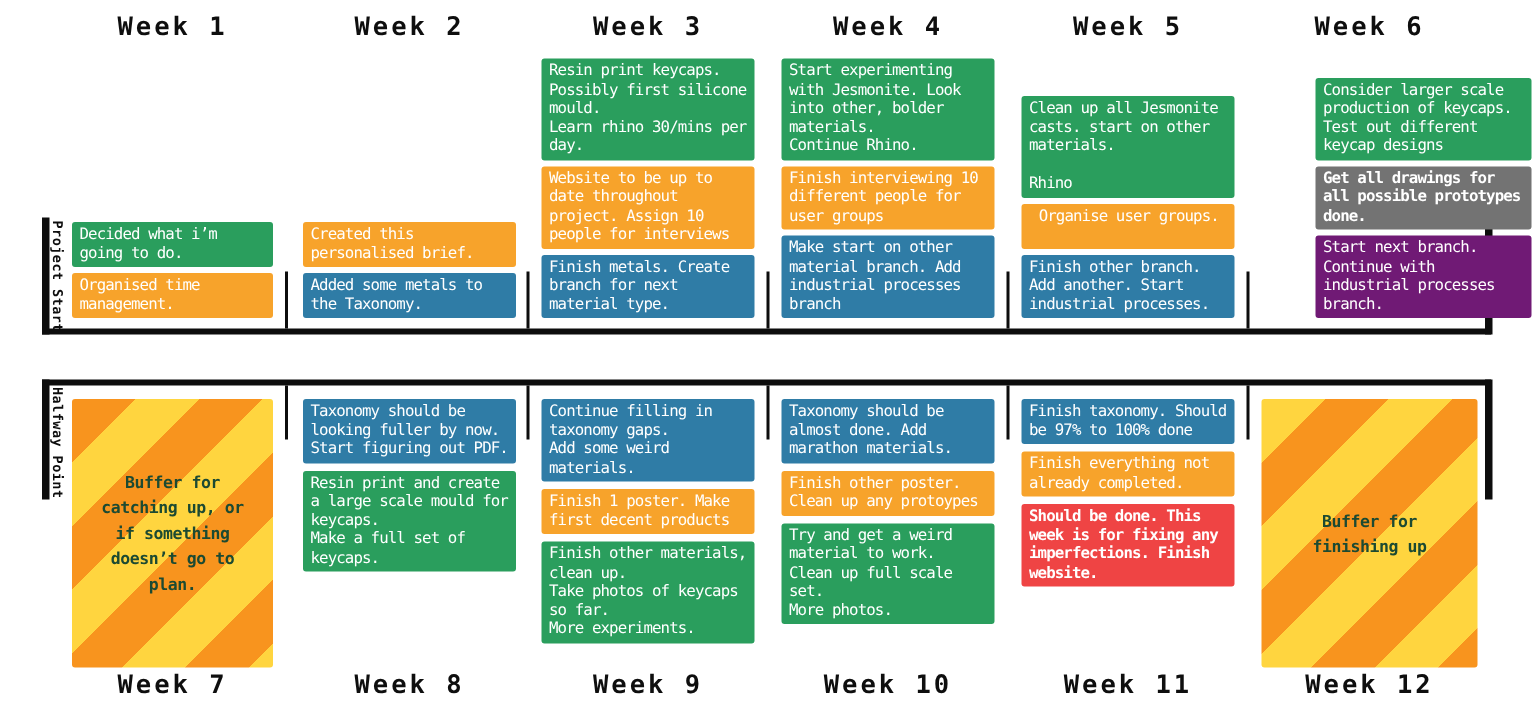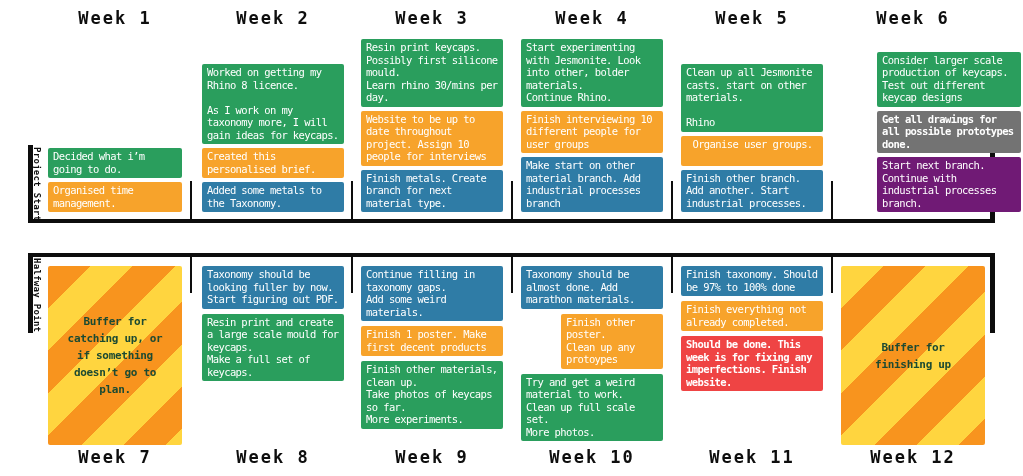--- a/index.html
+++ b/index.html
@@ -62,26 +62,20 @@
   <div id="weeks-root">
       <div class="week-label" style="left: 115px; top: 8px;">Week 1</div>
       <div class="col top" style="left: 48px; width: 134px; top: 36px; height: 176px;">
         <div class="note" style="background: rgb(42, 158, 93);">Decided what i’m
 going to do.</div>
         <div class="note" style="background: rgb(247, 163, 43);">Organised time
 management.</div>
       </div>
       <div class="week-label" style="left: 273px; top: 8px;">Week 2</div>
       <div class="col top" style="left: 202px; width: 142px; top: 36px; height: 176px;">
-        <div class="note" style="background: rgb(42, 158, 93);">Worked on getting my
-Rhino 8 licence.
-
-As I work on my
-taxonomy more, I will
-gain ideas for keycaps.</div>
         <div class="note" style="background: rgb(247, 163, 43);">Created this
 personalised brief.</div>
         <div class="note" style="background: rgb(47, 124, 166);">Added some metals to
 the Taxonomy.</div>
       </div>
       <div class="week-label" style="left: 432px; top: 8px;">Week 3</div>
       <div class="col top" style="left: 361px; width: 142px; top: 36px; height: 176px;">
         <div class="note" style="background: rgb(42, 158, 93);">Resin print keycaps.
 Possibly first silicone
 mould.
@@ -168,21 +162,21 @@
 clean up.
 Take photos of keycaps
 so far.
 More experiments.</div>
       </div>
       <div class="week-label" style="left: 592px; top: 447px;">Week 10</div>
       <div class="col bottom" style="left: 521px; width: 142px; top: 266px; height: 184px;">
         <div class="note" style="background: rgb(47, 124, 166);">Taxonomy should be
 almost done. Add
 marathon materials.</div>
-        <div class="note" style="background: rgb(247, 163, 43); margin-left: 40px;">Finish other poster.
+        <div class="note" style="background: rgb(247, 163, 43);">Finish other poster.
 Clean up any protoypes</div>
         <div class="note" style="background: rgb(42, 158, 93);">Try and get a weird
 material to work.
 Clean up full scale
 set.
 More photos.</div>
       </div>
       <div class="week-label" style="left: 752px; top: 447px;">Week 11</div>
       <div class="col bottom" style="left: 681px; width: 142px; top: 266px; height: 184px;">
         <div class="note" style="background: rgb(47, 124, 166);">Finish taxonomy. Should

